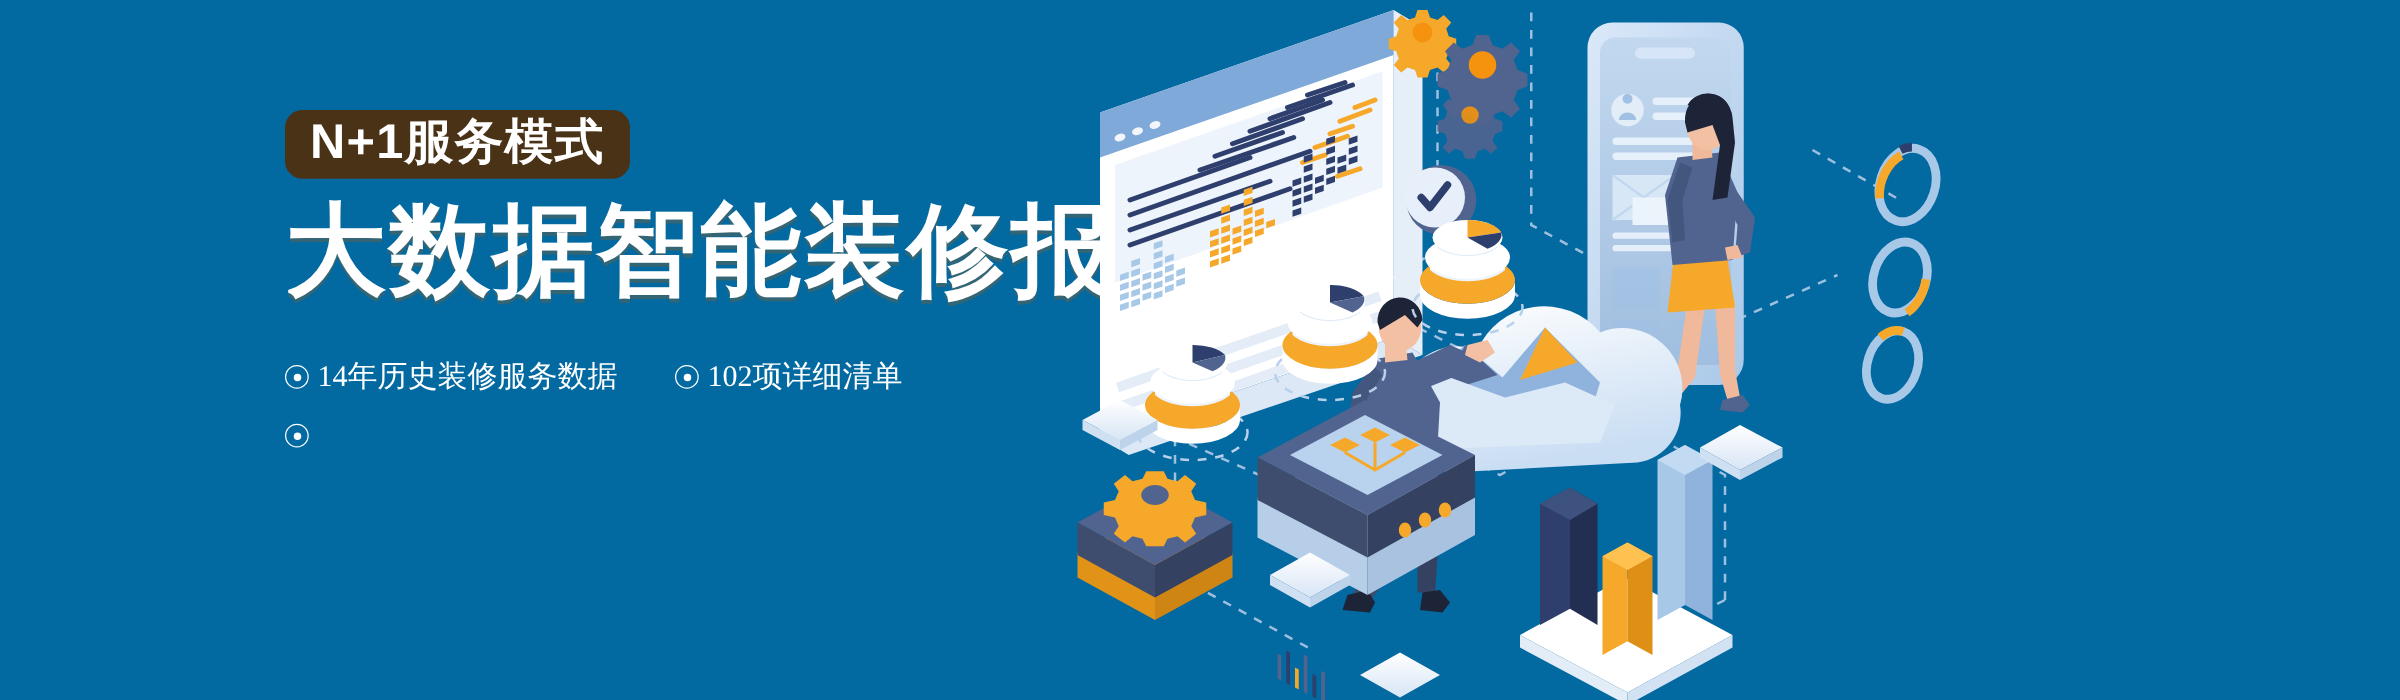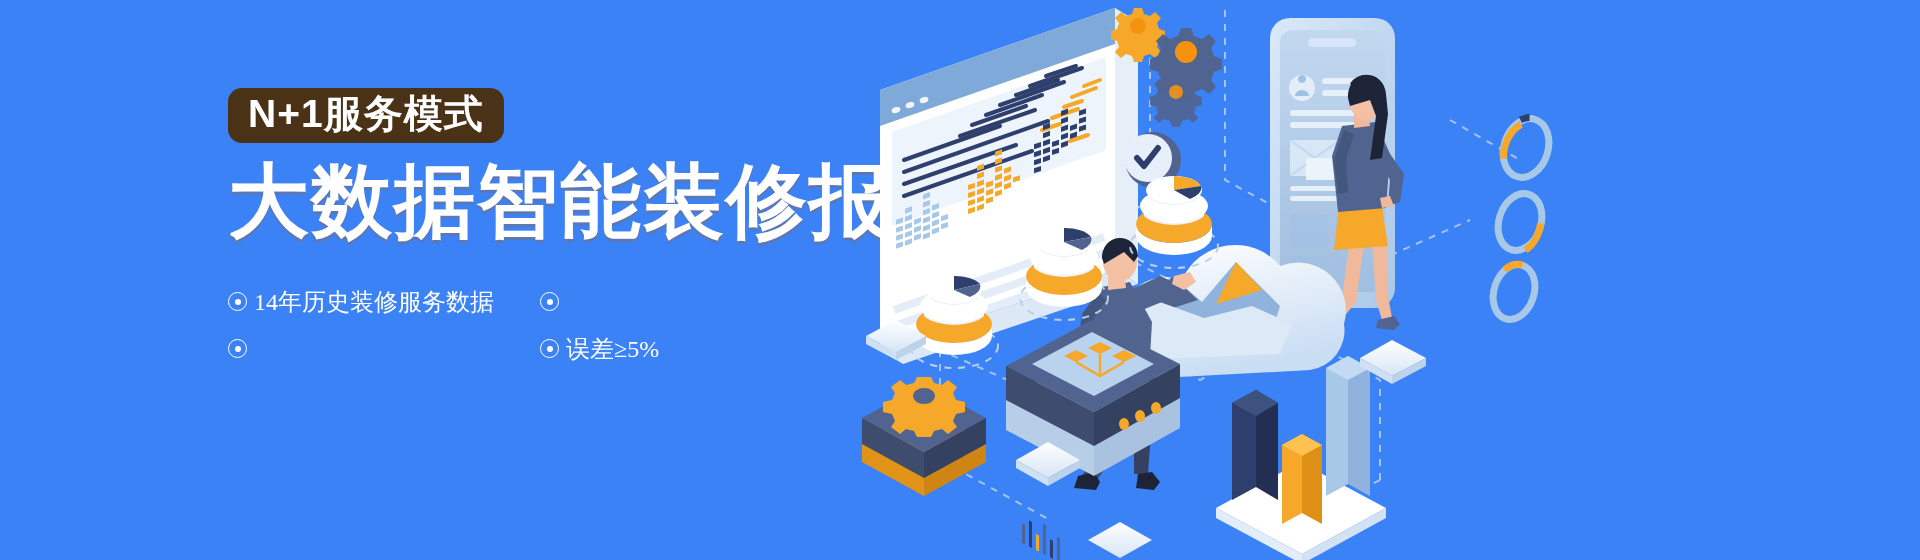--- a/index.html
+++ b/index.html
@@ -4,21 +4,21 @@
 <title>Banner</title>
 <style>
   html,body{margin:0;padding:0;}
   body{
     width:1920px;height:560px;overflow:hidden;
     font-family:"Liberation Sans","DejaVu Sans",sans-serif;
     background:#f5930f;
   }
   #banner{
     position:relative;width:1920px;height:560px;
-    background:#3b82f6;
+    background:#0369a1;
     overflow:hidden;
   }
 
   
   .copy{
     position:absolute;left:228px;top:88px;width:760px;
   }
   .tag{
     display:inline-block;
     background:#4a3216;
@@ -89,27 +89,24 @@
 
     <div class="headline">大数据智能装修报价</div>
 
     <div class="bullets">
       <div class="bullet">
         <span class="dot"></span>
         <span>14年历史装修服务数据</span>
       </div>
       <div class="bullet">
         <span class="dot"></span>
+        <span>102项详细清单</span>
       </div>
       <div class="bullet">
         <span class="dot"></span>
-      </div>
-      <div class="bullet">
-        <span class="dot"></span>
-        <span>误差≥5%</span>
       </div>
       <div class="bullet"></div>
     </div>
   </div>
 
   <div class="art">
     <svg width="1100" height="560" viewBox="0 0 1100 560" xmlns="http://www.w3.org/2000/svg">
 
       <defs>
         <linearGradient id="gCloud" x1="0" y1="0" x2="0.3" y2="1">

